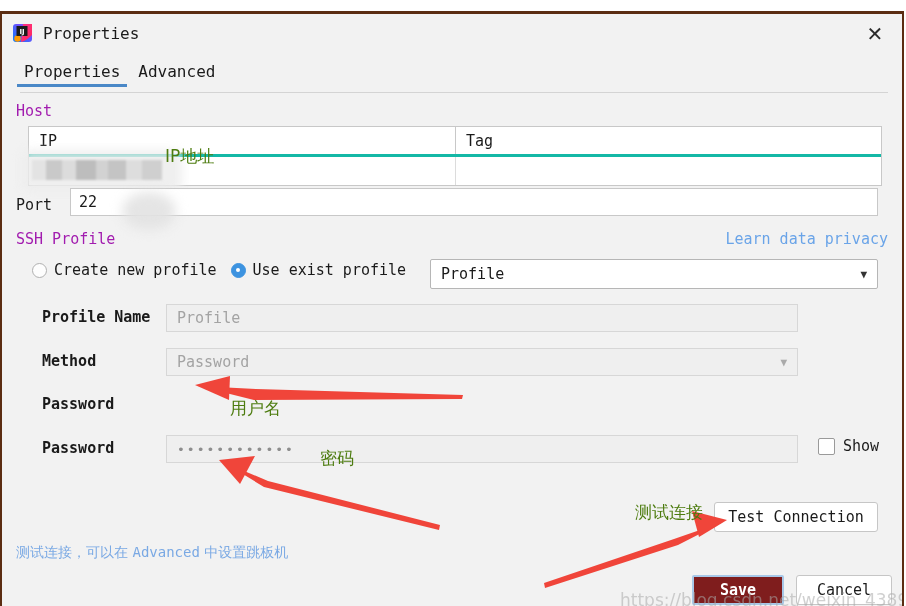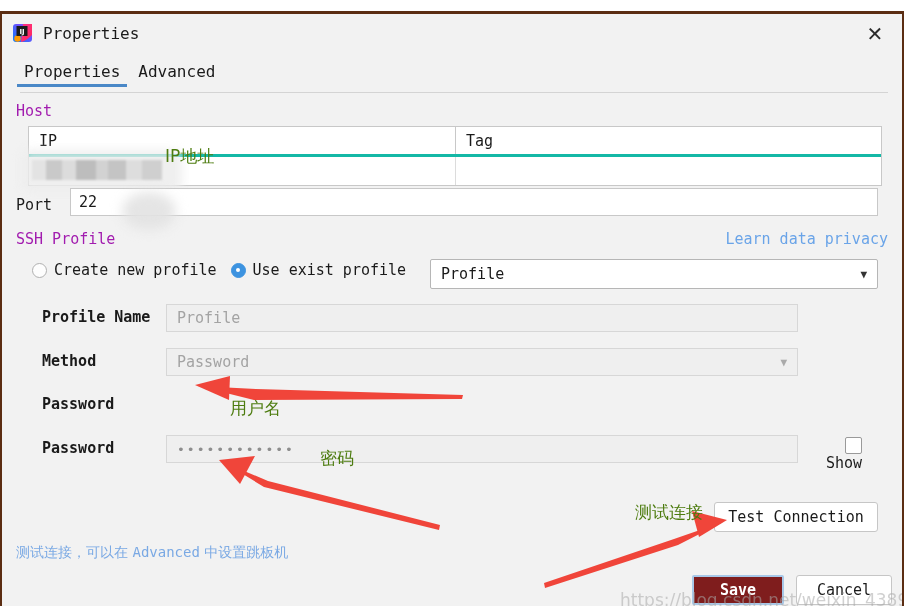--- a/index.html
+++ b/index.html
@@ -204,21 +204,21 @@
   .form-field .caret { margin-left: auto; font-size: 11px; color: #aaa; }
   #row-profilename { top: 290px; }
   #row-method      { top: 334px; padding-left: 39px; }
   #row-username    { top: 377px; }
   #row-password    { top: 421px; }
   #password-dots { letter-spacing: 2px; color: #8e8e8e; font-size: 13px; }
 
   
   #show-wrap {
     position: absolute; left: 816px; top: 423px;
-    display: flex; align-items: flex-end; cursor: pointer; flex-direction: column;
+    display: flex; align-items: flex-end; cursor: pointer;
   }
   #show-box {
     width: 17px; height: 17px;
     border: 1px solid #9a9a9a; background: #ffffff;
     border-radius: 2px; flex: none;
   }
   #show-label { margin-left: 8px; font-size: 15px; color: #1a1a1a; }
 
   
   #hint {

